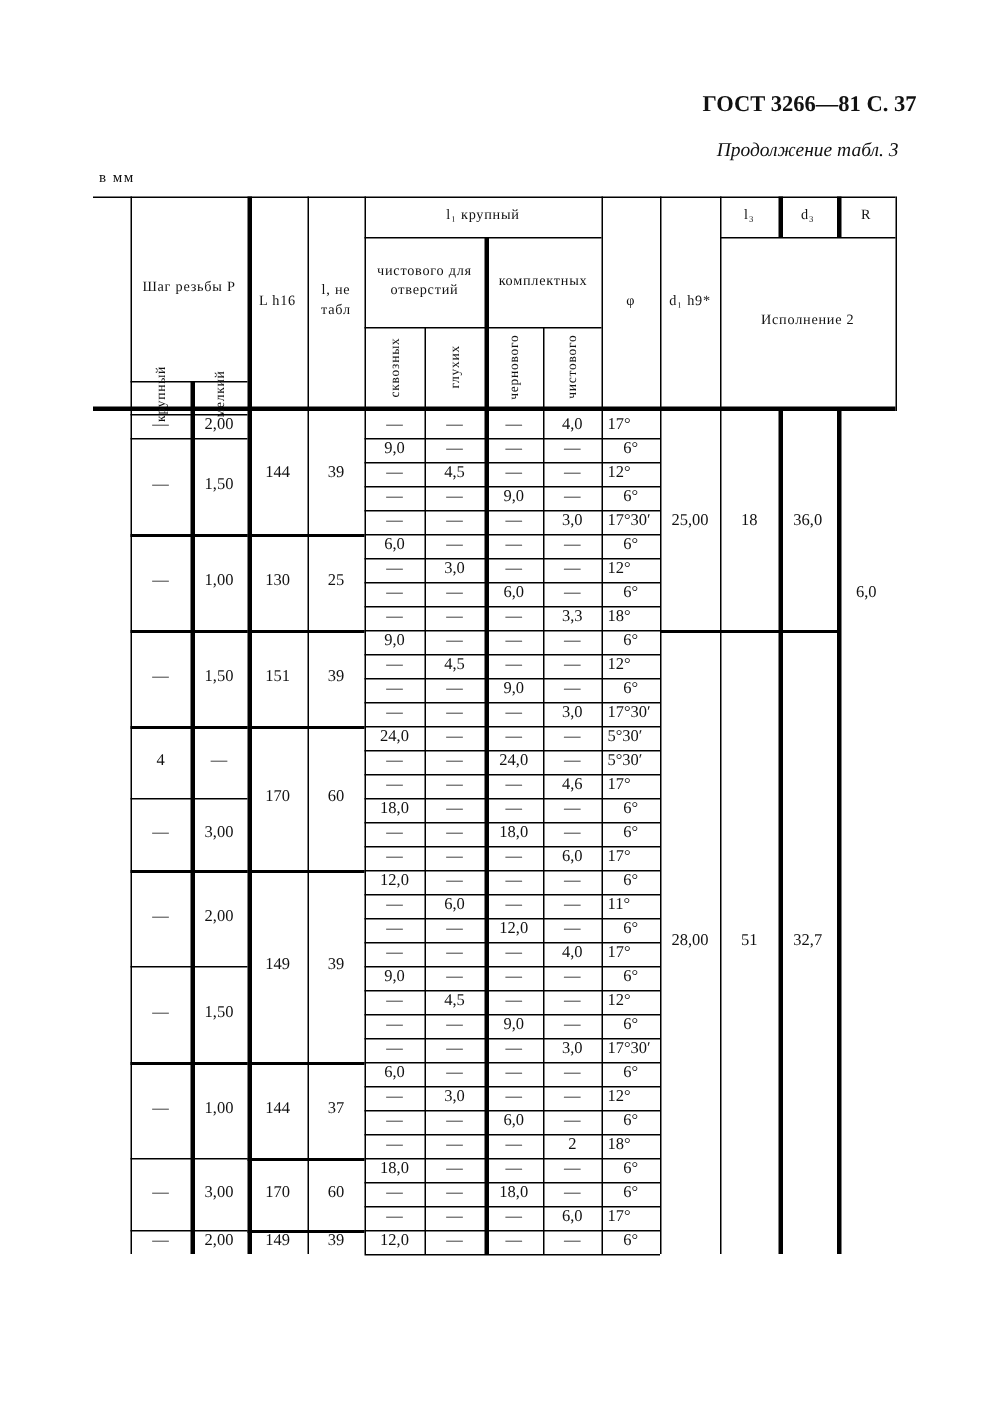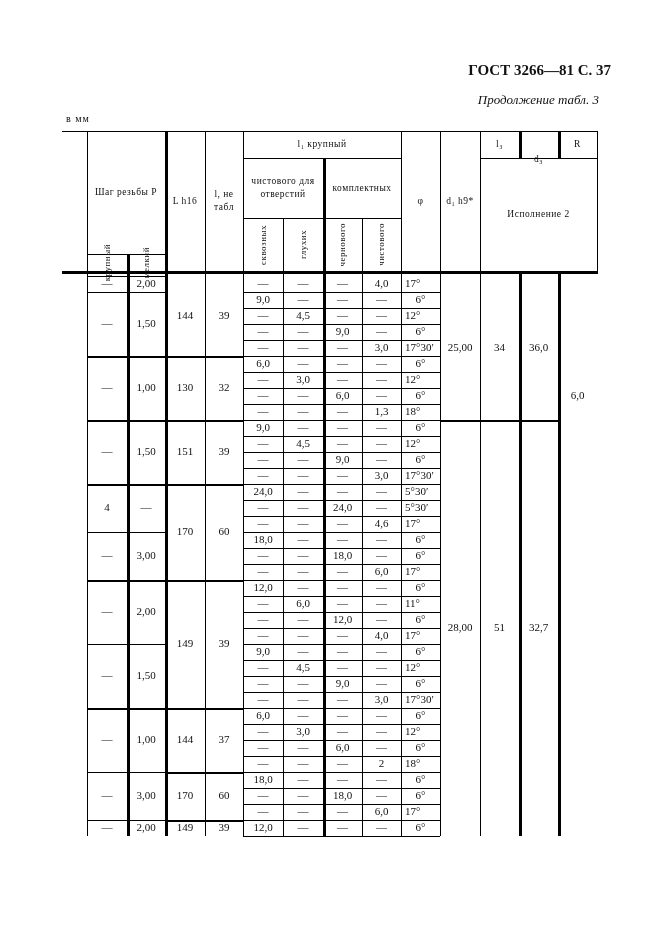--- a/index.html
+++ b/index.html
@@ -63,21 +63,21 @@
     </div>
     <div class="hcell" style="left: 323px; top: 218px; width: 39px; height: 53px;">
       <span class="rot">чернового</span>
     </div>
     <div class="hcell" style="left: 362px; top: 218px; width: 39px; height: 53px;">
       <span class="rot">чистового</span>
     </div>
     <div class="hcell" style="left: 401px; top: 131px; width: 39px; height: 140px;">φ</div>
     <div class="hcell" style="left: 440px; top: 131px; width: 40px; height: 140px;">d₁ h9*</div>
     <div class="hcell" style="left: 480px; top: 131px; width: 39px; height: 27px;">l₃</div>
-    <div class="hcell" style="left: 519px; top: 131px; width: 39px; height: 27px; margin-top: 15px;">d₃</div>
+    <div class="hcell" style="left: 519px; top: 131px; width: 39px; height: 27px;">d₃</div>
     <div class="hcell" style="left: 558px; top: 131px; width: 39px; height: 27px;">R</div>
     <div class="hcell" style="left: 480px; top: 158px; width: 117px; height: 113px;">Исполнение 2</div>
     <div class="cell" style="left: 243px; top: 276px; width: 40px; height: 16px;">—</div>
     <div class="cell" style="left: 283px; top: 276px; width: 40px; height: 16px;">—</div>
     <div class="cell" style="left: 323px; top: 276px; width: 39px; height: 16px;">—</div>
     <div class="cell" style="left: 362px; top: 276px; width: 39px; height: 16px;">4,0</div>
     <div class="cell phi" style="left: 401px; top: 276px; width: 39px; height: 16px;">17°</div>
     <div class="line-h" style="left: 243px; top: 292px; width: 197px; height: 1px;"></div>
     <div class="cell" style="left: 243px; top: 292px; width: 40px; height: 16px;">9,0</div>
     <div class="cell" style="left: 283px; top: 292px; width: 40px; height: 16px;">—</div>
@@ -117,21 +117,21 @@
     <div class="line-h" style="left: 243px; top: 388px; width: 197px; height: 1px;"></div>
     <div class="cell" style="left: 243px; top: 388px; width: 40px; height: 16px;">—</div>
     <div class="cell" style="left: 283px; top: 388px; width: 40px; height: 16px;">—</div>
     <div class="cell" style="left: 323px; top: 388px; width: 39px; height: 16px;">6,0</div>
     <div class="cell" style="left: 362px; top: 388px; width: 39px; height: 16px;">—</div>
     <div class="cell phi c" style="left: 401px; top: 388px; width: 39px; height: 16px;">6°</div>
     <div class="line-h" style="left: 243px; top: 404px; width: 197px; height: 1px;"></div>
     <div class="cell" style="left: 243px; top: 404px; width: 40px; height: 16px;">—</div>
     <div class="cell" style="left: 283px; top: 404px; width: 40px; height: 16px;">—</div>
     <div class="cell" style="left: 323px; top: 404px; width: 39px; height: 16px;">—</div>
-    <div class="cell" style="left: 362px; top: 404px; width: 39px; height: 16px;">1,3</div>
+    <div class="cell" style="left: 362px; top: 404px; width: 39px; height: 16px;">3,3</div>
     <div class="cell phi" style="left: 401px; top: 404px; width: 39px; height: 16px;">18°</div>
     <div class="line-h" style="left: 243px; top: 420px; width: 197px; height: 1px;"></div>
     <div class="cell" style="left: 243px; top: 420px; width: 40px; height: 16px;">9,0</div>
     <div class="cell" style="left: 283px; top: 420px; width: 40px; height: 16px;">—</div>
     <div class="cell" style="left: 323px; top: 420px; width: 39px; height: 16px;">—</div>
     <div class="cell" style="left: 362px; top: 420px; width: 39px; height: 16px;">—</div>
     <div class="cell phi c" style="left: 401px; top: 420px; width: 39px; height: 16px;">6°</div>
     <div class="line-h" style="left: 243px; top: 436px; width: 197px; height: 1px;"></div>
     <div class="cell" style="left: 243px; top: 436px; width: 40px; height: 16px;">—</div>
     <div class="cell" style="left: 283px; top: 436px; width: 40px; height: 16px;">4,5</div>
@@ -313,41 +313,41 @@
     <div class="line-h" style="left: 87px; top: 772px; width: 78px; height: 1px;"></div>
     <div class="cell" style="left: 87px; top: 772px; width: 40px; height: 48px;">—</div>
     <div class="cell" style="left: 127px; top: 772px; width: 38px; height: 48px;">3,00</div>
     <div class="line-h" style="left: 87px; top: 820px; width: 78px; height: 1px;"></div>
     <div class="cell" style="left: 87px; top: 820px; width: 40px; height: 16px;">—</div>
     <div class="cell" style="left: 127px; top: 820px; width: 38px; height: 16px;">2,00</div>
     <div class="cell" style="left: 165px; top: 276px; width: 40px; height: 80px;">144</div>
     <div class="cell" style="left: 205px; top: 276px; width: 38px; height: 80px;">39</div>
     <div class="line-h" style="left: 165px; top: 356px; width: 78px; height: 2px;"></div>
     <div class="cell" style="left: 165px; top: 356px; width: 40px; height: 64px;">130</div>
-    <div class="cell" style="left: 205px; top: 356px; width: 38px; height: 64px;">32</div>
+    <div class="cell" style="left: 205px; top: 356px; width: 38px; height: 64px;">25</div>
     <div class="line-h" style="left: 165px; top: 420px; width: 78px; height: 2px;"></div>
     <div class="cell" style="left: 165px; top: 420px; width: 40px; height: 64px;">151</div>
     <div class="cell" style="left: 205px; top: 420px; width: 38px; height: 64px;">39</div>
     <div class="line-h" style="left: 165px; top: 484px; width: 78px; height: 2px;"></div>
     <div class="cell" style="left: 165px; top: 484px; width: 40px; height: 96px;">170</div>
     <div class="cell" style="left: 205px; top: 484px; width: 38px; height: 96px;">60</div>
     <div class="line-h" style="left: 165px; top: 580px; width: 78px; height: 2px;"></div>
     <div class="cell" style="left: 165px; top: 580px; width: 40px; height: 128px;">149</div>
     <div class="cell" style="left: 205px; top: 580px; width: 38px; height: 128px;">39</div>
     <div class="line-h" style="left: 165px; top: 708px; width: 78px; height: 2px;"></div>
     <div class="cell" style="left: 165px; top: 708px; width: 40px; height: 64px;">144</div>
     <div class="cell" style="left: 205px; top: 708px; width: 38px; height: 64px;">37</div>
     <div class="line-h" style="left: 165px; top: 772px; width: 78px; height: 2px;"></div>
     <div class="cell" style="left: 165px; top: 772px; width: 40px; height: 48px;">170</div>
     <div class="cell" style="left: 205px; top: 772px; width: 38px; height: 48px;">60</div>
     <div class="line-h" style="left: 165px; top: 820px; width: 78px; height: 2px;"></div>
     <div class="cell" style="left: 165px; top: 820px; width: 40px; height: 16px;">149</div>
     <div class="cell" style="left: 205px; top: 820px; width: 38px; height: 16px;">39</div>
     <div class="cell" style="left: 440px; top: 276px; width: 40px; height: 144px;">25,00</div>
-    <div class="cell" style="left: 480px; top: 276px; width: 39px; height: 144px;">34</div>
+    <div class="cell" style="left: 480px; top: 276px; width: 39px; height: 144px;">18</div>
     <div class="cell" style="left: 519px; top: 276px; width: 39px; height: 144px;">36,0</div>
     <div class="line-h" style="left: 440px; top: 420px; width: 118px; height: 2px;"></div>
     <div class="cell" style="left: 440px; top: 420px; width: 40px; height: 416px;">28,00</div>
     <div class="cell" style="left: 480px; top: 420px; width: 39px; height: 416px;">51</div>
     <div class="cell" style="left: 519px; top: 420px; width: 39px; height: 416px;">32,7</div>
     <div class="cell" style="left: 558px; top: 276px; width: 39px; height: 240px;">6,0</div>
     <div class="line-v" style="left: 87px; top: 274px; width: 1px; height: 562px;"></div>
     <div class="line-v" style="left: 127px; top: 274px; width: 3px; height: 562px;"></div>
     <div class="line-v" style="left: 165px; top: 274px; width: 3px; height: 562px;"></div>
     <div class="line-v" style="left: 205px; top: 274px; width: 1px; height: 562px;"></div>

